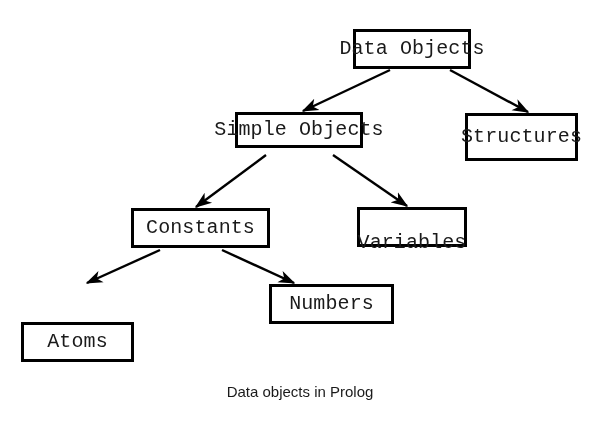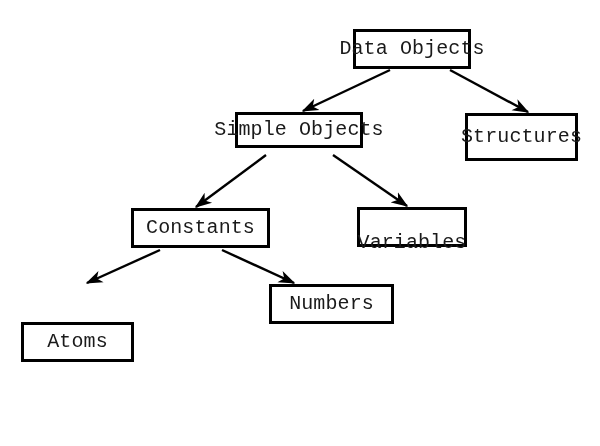--- a/index.html
+++ b/index.html
@@ -94,14 +94,15 @@
         <span class="node-label" style="color: rgb(26, 26, 26); margin-top: 32px;">Variables</span>
       </div>
       <div class="node" style="left: 21px; top: 284px; width: 113px; height: 40px; border-color: rgb(0, 0, 0); margin-top: 38px;">
         <span class="node-label" style="color: rgb(26, 26, 26);">Atoms</span>
       </div>
       <div class="node" style="left: 241px; top: 284px; width: 125px; height: 40px; border-color: rgb(0, 0, 0); margin-left: 28px;">
         <span class="node-label" style="color: rgb(26, 26, 26);">Numbers</span>
       </div>
     </div>
 
+  <div id="caption">Data objects in Prolog</div>
 
 </div>
 
 </body></html>

